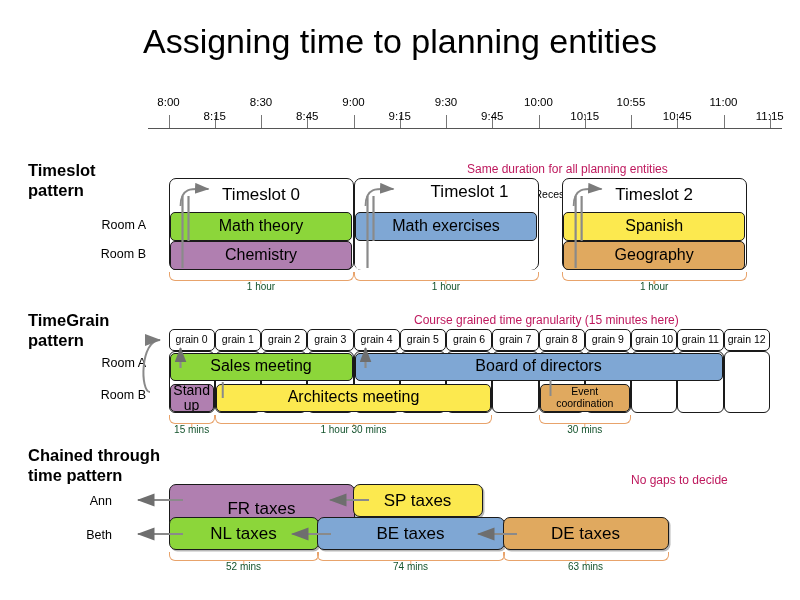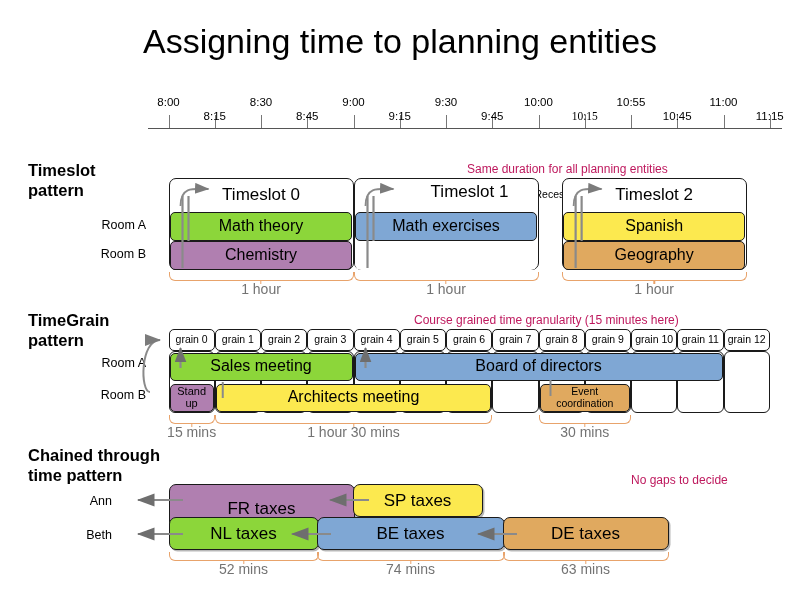--- a/index.html
+++ b/index.html
@@ -53,21 +53,21 @@
     display:flex;align-items:center;justify-content:center;
     font-size:17px;
   }
   .shadow{box-shadow:1.5px 1.5px 0 rgba(0,0,0,.28);}
 
   
   .bracket{position:absolute;height:9px;box-sizing:border-box;
     border:1.4px solid #E8A36B;border-top:none;border-radius:0 0 6px 6px;}
   .bracket:after{content:"";position:absolute;left:50%;top:100%;
     width:1.4px;height:4px;background:#E8A36B;transform:translateX(-50%);}
-  .bracket-label{position:absolute;font-size:14px;color:#737373;
+  .bracket-label{position:absolute;font-size:10px;color:#14532d;
     text-align:center;white-space:nowrap;transform:translateX(-50%);}
 
   svg.deco{position:absolute;left:0;top:0;width:800px;height:600px;pointer-events:none;overflow:visible;}
 </style>
 </head>
 <body>
 
 <div class="canvas">
 
   <div class="title">Assigning time to planning entities</div>
@@ -86,21 +86,21 @@
       <div class="tick-label" style="left: 353.5px; top: 96px;">9:00</div>
       <div class="tick" style="left: 399.75px;"></div>
       <div class="tick-label" style="left: 399.75px; top: 110px;">9:15</div>
       <div class="tick" style="left: 446px;"></div>
       <div class="tick-label" style="left: 446px; top: 96px;">9:30</div>
       <div class="tick" style="left: 492.25px;"></div>
       <div class="tick-label" style="left: 492.25px; top: 110px;">9:45</div>
       <div class="tick" style="left: 538.5px;"></div>
       <div class="tick-label" style="left: 538.5px; top: 96px;">10:00</div>
       <div class="tick" style="left: 584.75px;"></div>
-      <div class="tick-label" style="left: 584.75px; top: 110px; font-family: Liberation Serif, serif;">10:15</div>
+      <div class="tick-label" style="left: 584.75px; top: 110px;">10:15</div>
       <div class="tick" style="left: 631px;"></div>
       <div class="tick-label" style="left: 631px; top: 96px;">10:55</div>
       <div class="tick" style="left: 677.25px;"></div>
       <div class="tick-label" style="left: 677.25px; top: 110px;">10:45</div>
       <div class="tick" style="left: 723.5px;"></div>
       <div class="tick-label" style="left: 723.5px; top: 96px;">11:00</div>
       <div class="tick" style="left: 769.75px;"></div>
       <div class="tick-label" style="left: 769.75px; top: 110px;">11:15</div>
     </div>
 
@@ -158,21 +158,21 @@
       <div class="box" style="left:399.75px;top:351px;width:46.25px;height:62px;background:#fff;"></div>
       <div class="box" style="left:446px;top:351px;width:46.25px;height:62px;background:#fff;"></div>
       <div class="box" style="left:492.25px;top:351px;width:46.25px;height:62px;background:#fff;"></div>
       <div class="box" style="left:538.5px;top:351px;width:46.25px;height:62px;background:#fff;"></div>
       <div class="box" style="left:584.75px;top:351px;width:46.25px;height:62px;background:#fff;"></div>
       <div class="box" style="left:631px;top:351px;width:46.25px;height:62px;background:#fff;"></div>
       <div class="box" style="left:677.25px;top:351px;width:46.25px;height:62px;background:#fff;"></div>
       <div class="box" style="left:723.5px;top:351px;width:46.25px;height:62px;background:#fff;"></div>
       <div class="box" style="left:169.5px;top:352.5px;width:183px;height:28px;background:#8CD63A;border-radius:5px;font-size:16px;">Sales meeting</div>
       <div class="box" style="left:354.5px;top:352.5px;width:368px;height:28px;background:#7FA7D4;border-radius:5px;font-size:16px;">Board of directors</div>
-      <div class="box" style="left:169.5px;top:383.5px;width:44.25px;height:28px;background:#B07FB0;border-radius:5px;font-size:11px;padding:0 7px;">Stand up</div>
+      <div class="box" style="left:169.5px;top:383.5px;width:44.25px;height:28px;background:#B07FB0;border-radius:5px;font-size:14px;padding:0 7px;">Stand up</div>
       <div class="box" style="left:215.75px;top:383.5px;width:275.5px;height:28px;background:#FCE94F;border-radius:5px;font-size:16px;padding:0 2px;">Architects meeting</div>
       <div class="box" style="left:539.5px;top:383.5px;width:90.5px;height:28px;background:#E0A95F;border-radius:5px;font-size:10.5px;padding:0 2px;">Event coordination</div>
       <div class="bracket" style="left:168.5px;top:415px;width:46.25px;"></div>
       <div class="bracket-label" style="left:191.625px;top:424px;">15 mins</div>
       <div class="bracket" style="left:214.75px;top:415px;width:277.5px;"></div>
       <div class="bracket-label" style="left:353.5px;top:424px;">1 hour 30 mins</div>
       <div class="bracket" style="left:538.5px;top:415px;width:92.5px;"></div>
       <div class="bracket-label" style="left:584.75px;top:424px;">30 mins</div>
     </div>
 

